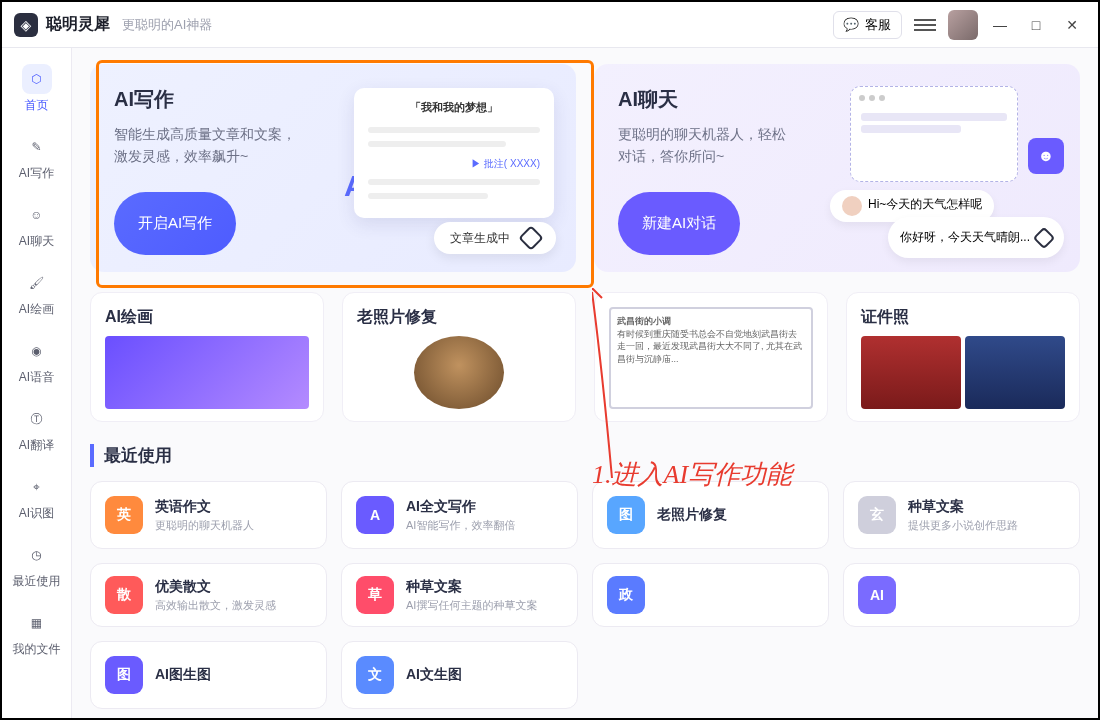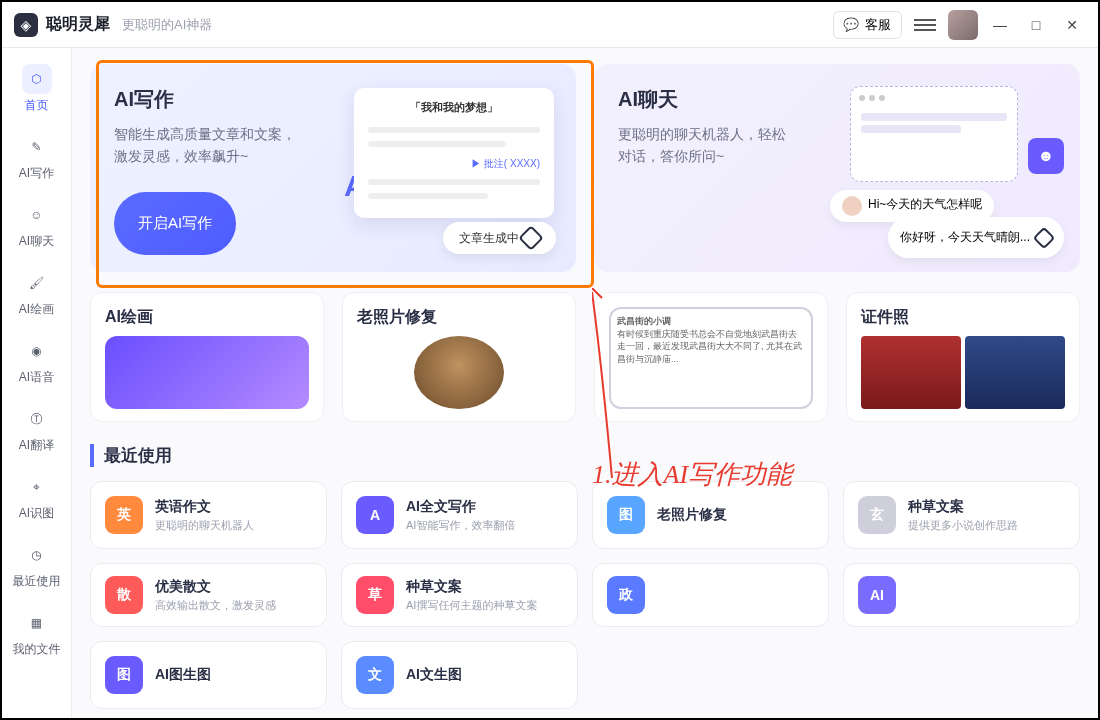--- a/index.html
+++ b/index.html
@@ -30,37 +30,37 @@
   .hero-chat  { background:linear-gradient(135deg,#f3f0fe,#efeafd); }
   .hero-title { font-size:20px; font-weight:700; color:#2a2f45; }
   .hero-desc { font-size:14px; color:#6d7187; margin-top:10px; line-height:1.6; max-width:220px; }
   .hero-btn { margin-top:24px; background:linear-gradient(135deg,#5a6bff,#4e5cff); color:#fff; border:none; border-radius:999px; padding:22px 24px; font-size:15px; cursor:pointer; font-weight:500; }
   .hero-btn.purple { background:#6a5bff; }
   
   .mock-doc { position:absolute; right:22px; top:24px; width:200px; height:130px; background:#fff; border-radius:10px; box-shadow:0 6px 18px rgba(60,60,120,.12); padding:12px 14px; font-size:11px; color:#999; }
   .mock-doc .title { text-align:center; color:#333; font-weight:600; }
   .note { color:#5a6bff; font-size:10px; margin-top:10px; text-align:right; }
   .ai-badge { position:absolute; right:200px; top:105px; color:#5a6bff; font-size:30px; font-weight:700; letter-spacing:1px; }
-  .pill { position:absolute; right:20px; bottom:18px; background:#fff; border-radius:999px; padding:7px 16px; font-size:12px; display:flex; align-items:center; gap:3px; box-shadow:0 4px 12px rgba(0,0,0,.08); color:#333; }
+  .pill { position:absolute; right:20px; bottom:18px; background:#fff; border-radius:999px; padding:7px 16px; font-size:12px; display:flex; align-items:center; gap:12px; box-shadow:0 4px 12px rgba(0,0,0,.08); color:#333; }
   .pill .hex { width:18px; height:18px; border:2px solid #2b2f40; border-radius:4px; transform:rotate(45deg); }
   .chat-mock { position:absolute; right:20px; top:22px; width:210px; height:176px; }
   .chat-win { position:absolute; left:0; top:0; width:168px; height:96px; border:1.6px dashed #b3b3e6; border-radius:10px; background:#fff; }
   .chat-float { position:absolute; right:-4px; top:52px; width:36px; height:36px; background:#6a5bff; border-radius:8px; display:flex; align-items:center; justify-content:center; color:#fff; }
   .bubble1 { position:absolute; left:-20px; top:104px; background:#fff; border-radius:999px; padding:6px 12px; font-size:12px; display:flex; align-items:flex-start; gap:6px; box-shadow:0 4px 10px rgba(0,0,0,.06); }
   .bubble1 .av { width:20px; height:20px; border-radius:50%; background:#f0d0c0; }
   .bubble2 { position:absolute; right:-4px; bottom:4px; background:#fff; border-radius:999px; padding:12px 12px; font-size:12px; display:flex; align-items:center; gap:6px; box-shadow:0 4px 10px rgba(0,0,0,.06); }
   
   .highlight { position:absolute; border:3px solid #ff7a00; border-radius:6px; pointer-events:none; left:94px; top:58px; width:498px; height:228px; }
   .annotation { position:absolute; left:590px; top:455px; color:#e83b2f; font-size:26px; font-style:italic; font-family: "STKaiti","KaiTi",serif; pointer-events:none; }
   .arrow { position:absolute; left:590px; top:286px; width:160px; height:190px; pointer-events:none; }
   
   .tiles-row { display:flex; gap:18px; margin-top:20px; }
   .tile { flex:1; background:#fff; border-radius:12px; padding:14px 14px 12px; display:flex; flex-direction:column; gap:8px; border:1px solid #f0eef6; cursor:pointer; height:130px; position:relative; overflow:hidden; }
   .tile-title { font-size:16px; font-weight:700; color:#2a2f45; }
-  .tile-img { flex:1; border-radius:12px; }
+  .tile-img { flex:1; border-radius:4px; }
   .img-ai-paint { background:linear-gradient(135deg,#6a4fff,#b48bff); }
   .img-restore { background:radial-gradient(circle at 50% 40%, #c0925f, #6a4a2a); border-radius:50%; width:90px; height:90px; margin:auto; }
   .img-ocr { background:#fff; border:2px solid #d0d0de; padding:6px; font-size:9px; color:#666; line-height:1.4; }
   .img-id { display:flex; gap:4px; }
   .img-id div { flex:1; border-radius:4px; }
   .img-id .p1 { background:linear-gradient(180deg,#b03030,#7a1a1a); }
   .img-id .p2 { background:linear-gradient(180deg,#304a8a,#1a2a5a); }
   
   .section-title { margin-top:22px; font-size:17px; font-weight:700; color:#2a2f45; padding-left:10px; border-left:4px solid #5a6bff; }
   .recent-grid { display:grid; grid-template-columns:repeat(4,1fr); gap:14px; margin-top:14px; }
@@ -157,20 +157,21 @@
           <span>文章生成中</span>
             <span class="hex"></span>
         </div>
       </div>
 
       <div class="hero-card hero-chat">
         <div class="hero-title">AI聊天</div>
         <div class="hero-desc">
           <span>更聪明的聊天机器人，轻松</span><br><span>对话，答你所问~</span>
         </div>
+        <button class="hero-btn purple">新建AI对话</button>
         <div class="chat-mock">
           <div class="chat-win">
             <div style="display:flex;gap:4px;padding:8px">
                 <span style="width:6px;height:6px;border-radius:50%;background:#ccc"></span>
                 <span style="width:6px;height:6px;border-radius:50%;background:#ccc"></span>
                 <span style="width:6px;height:6px;border-radius:50%;background:#ccc"></span>
               </div>
             <div style="height:8px;background:#e8e6f6;margin:4px 10px;border-radius:3px"></div>
             <div style="height:8px;background:#e8e6f6;margin:4px 10px;border-radius:3px;width:60%"></div>
           </div>

